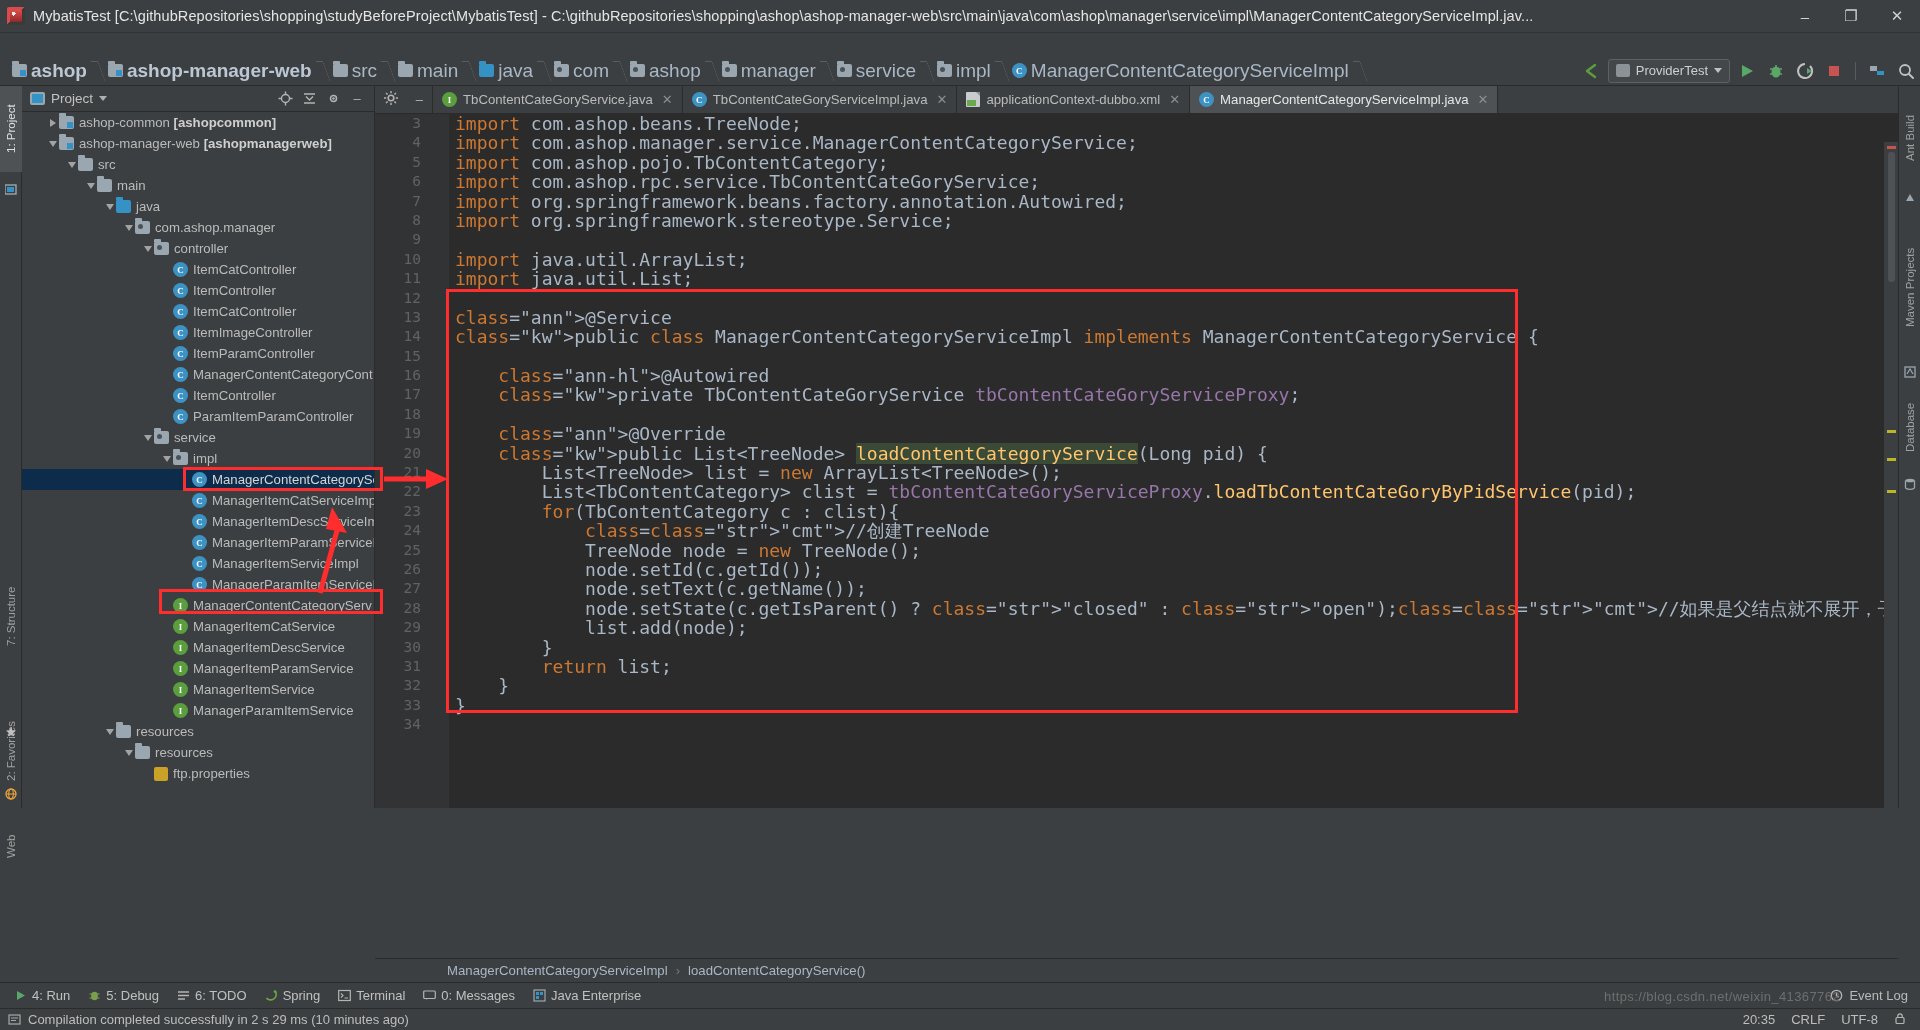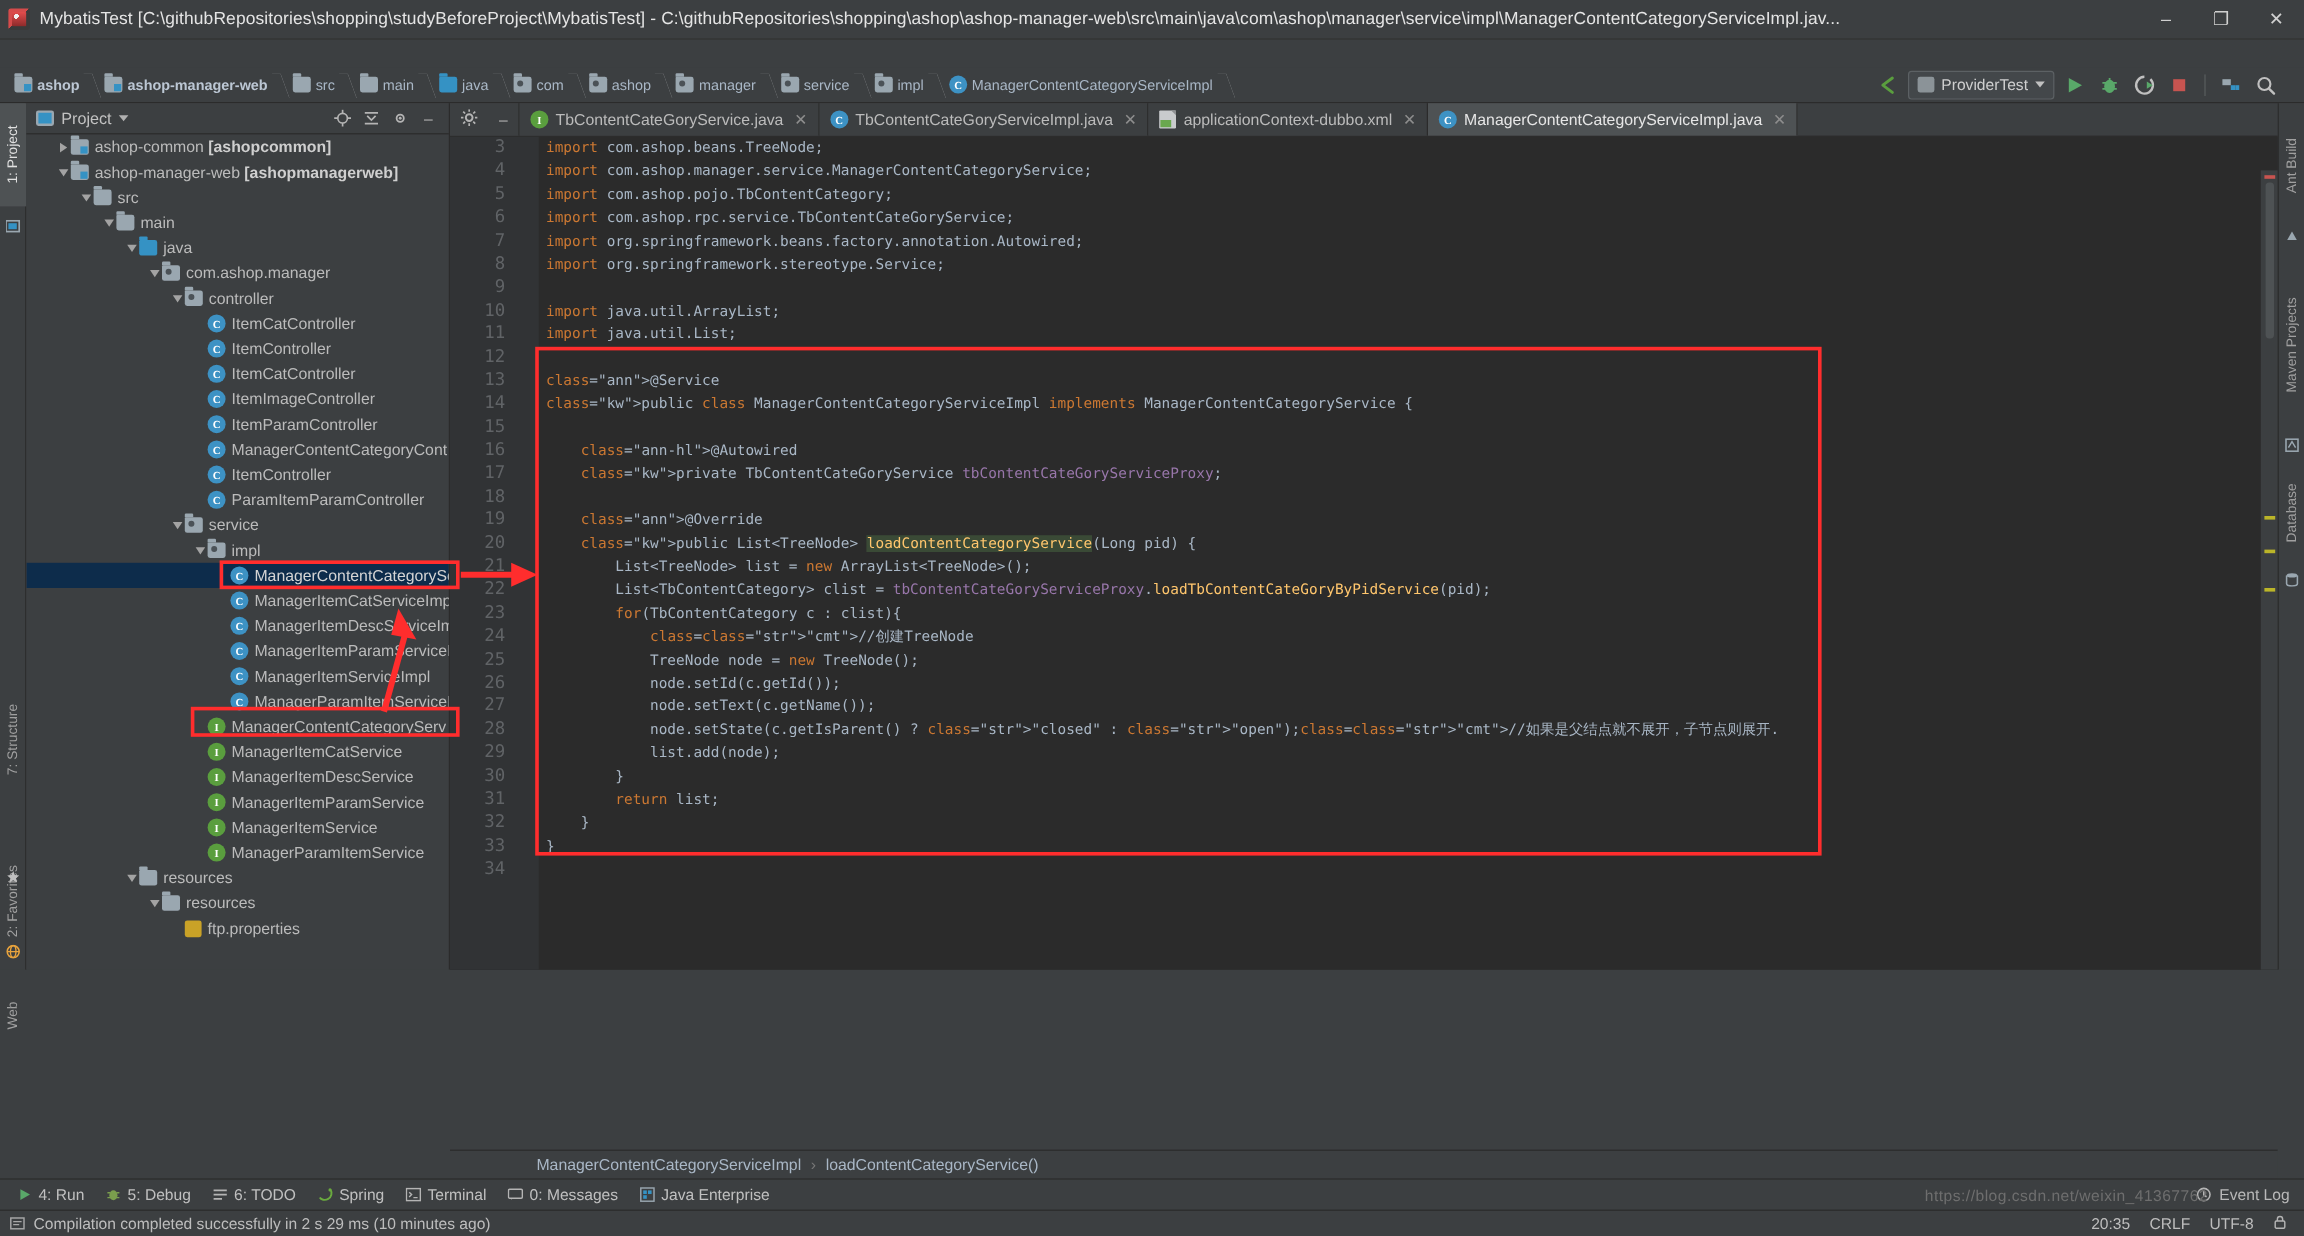--- a/index.html
+++ b/index.html
@@ -49,21 +49,21 @@
     font-size: 13.5px; color: #c8c8c8; padding: 2px 9px; white-space: nowrap;
   }
 
   
   .navbar {
     position: absolute; top: 56px; left: 0; width: 1920px; height: 30px;
     background: #3c3f41; display: flex; align-items: center; padding-left: 8px;
     border-bottom: 1px solid #2b2b2b;
   }
   .crumb { display: flex; align-items: center; height: 26px; padding: 0 2px 0 4px; }
-  .crumb .lbl { font-size: 12px; color: #a9b7c6; white-space: nowrap; margin-left: 4px; }
+  .crumb .lbl { font-size: 19px; color: #a9b7c6; white-space: nowrap; margin-left: 4px; }
   .crumb.bold .lbl { font-weight: bold; color: #bcc7d4; }
   .crumb .sep {
     width: 9px; height: 26px; margin-left: 6px; position: relative; flex: 0 0 auto;
   }
   .crumb .sep::before{
     content:""; position:absolute; left:1px; top:3px; width:7px; height:20px;
     border-right:1px solid #5a5d5f; border-top:1px solid #5a5d5f;
     transform: skewX(20deg); border-radius:1px;
   }
   .ico-folder {
@@ -89,21 +89,21 @@
     color: #fff; font-size: 9px; font-weight: bold; display:flex;
     align-items:center; justify-content:center; flex: 0 0 auto;
     font-family: "Liberation Serif", serif;
   }
   .ico-iface {
     width: 15px; height: 15px; border-radius: 50%; background: #5a9e3e;
     color: #fff; font-size: 9px; font-weight: bold; display:flex;
     align-items:center; justify-content:center; flex: 0 0 auto;
     font-family: "Liberation Serif", serif;
   }
-  .nav-right { margin-left: auto; display:flex; align-items:center; padding-right: 20px; gap: 5px; }
+  .nav-right { margin-left: auto; display:flex; align-items:center; padding-right: 2px; gap: 5px; }
   .run-config {
     display:flex; align-items:center; gap:6px; height:24px; padding:0 7px;
     border:1px solid #5c6164; border-radius:3px; background:#43474a;
   }
   .run-config .lbl { font-size:13px; color:#cfcfcf; }
   .tb-icon { width:24px; height:24px; display:flex; align-items:center; justify-content:center; }
 
   
   .left-strip {
     position:absolute; top:86px; left:0; width:22px; height:722px;
@@ -175,21 +175,21 @@
   .code-wrap { position:absolute; top:28px; left:0; right:0; bottom:0; background:#2b2b2b; display:flex; }
   .gutter {
     width:74px; background:#313335; flex:0 0 auto; position:relative;
     font-family:"DejaVu Sans Mono", monospace; font-size:14.5px; color:#606366;
   }
   .gutter .ln {
     height:19.4px; line-height:19.4px; text-align:right; padding-right:28px;
   }
   .code {
     flex:1 1 auto; position:relative; overflow:hidden;
-    font-family:"DejaVu Sans Mono", monospace; font-size:12px; line-height:19.4px;
+    font-family:"DejaVu Sans Mono", monospace; font-size:18px; line-height:19.4px;
     color:#a9b7c6; padding-left:6px; white-space:pre;
   }
   .cl { height:19.4px; }
   .kw { color:#cc7832; }
   .fld { color:#9876aa; }
   .mth { color:#ffc66d; }
   .caret-line { position:absolute; left:0; right:0; height:19.4px; background:#323232; }
   .hl-method { background:#3a4a36; }
 
   

